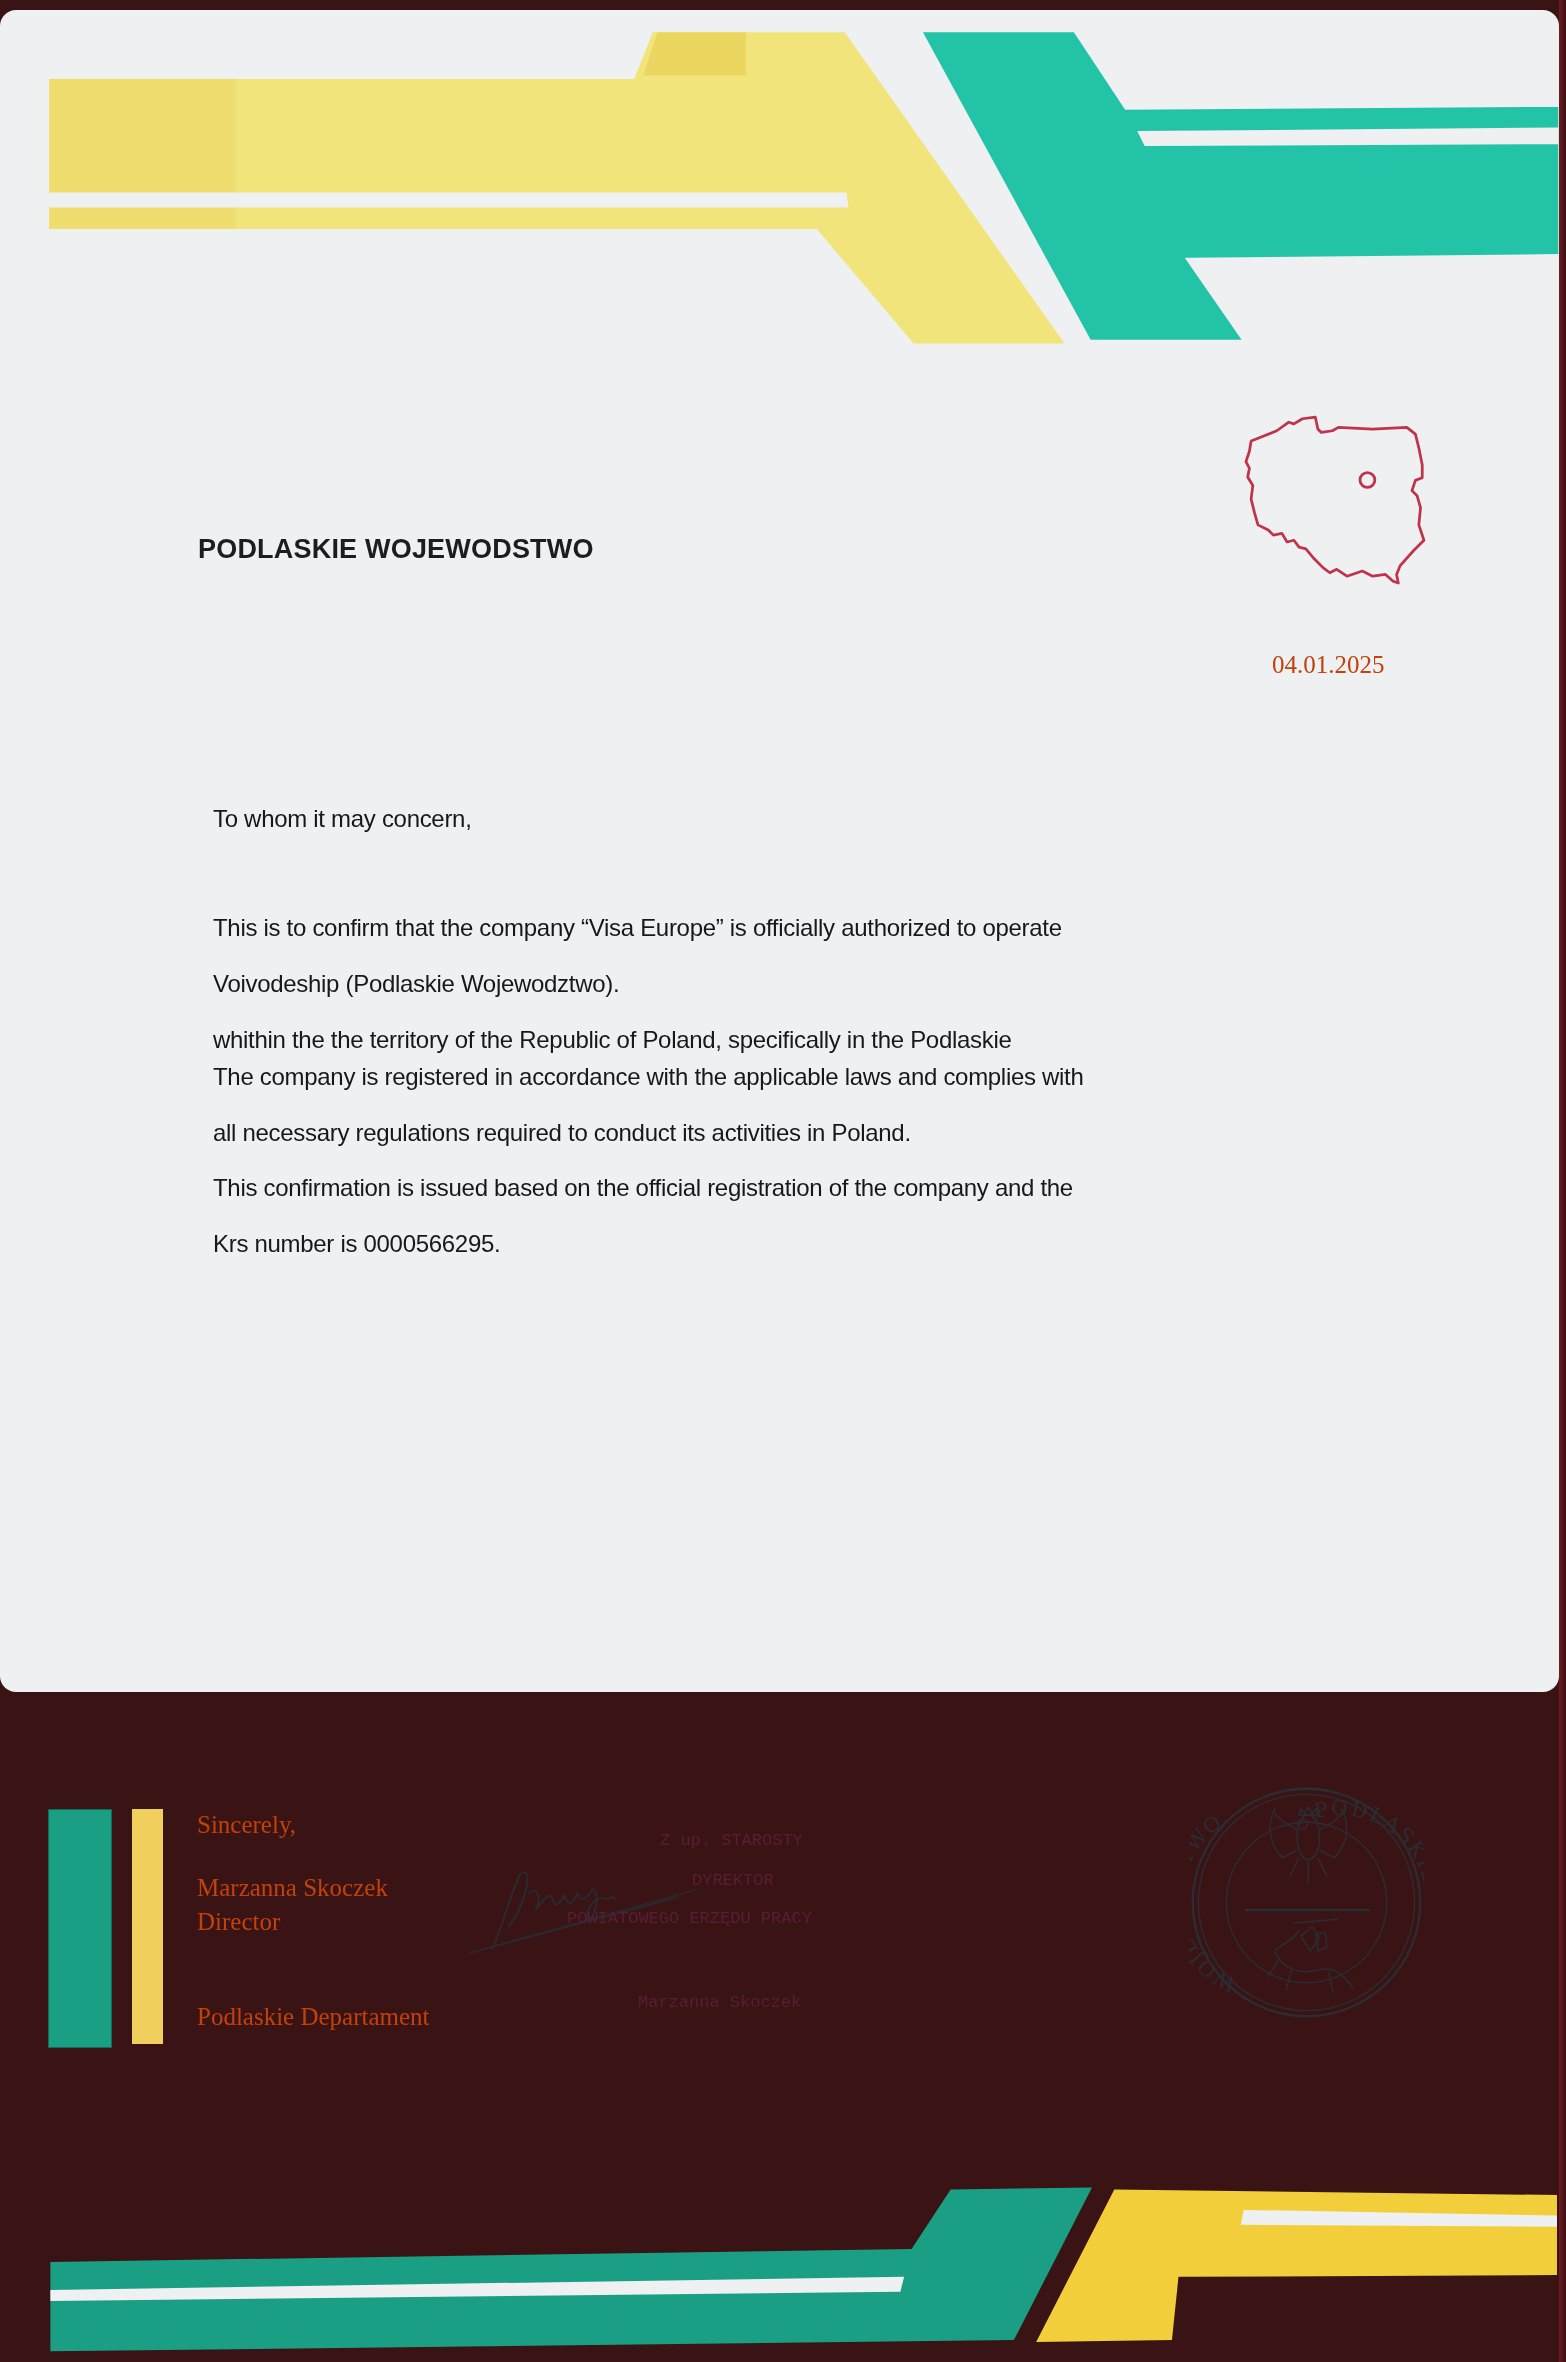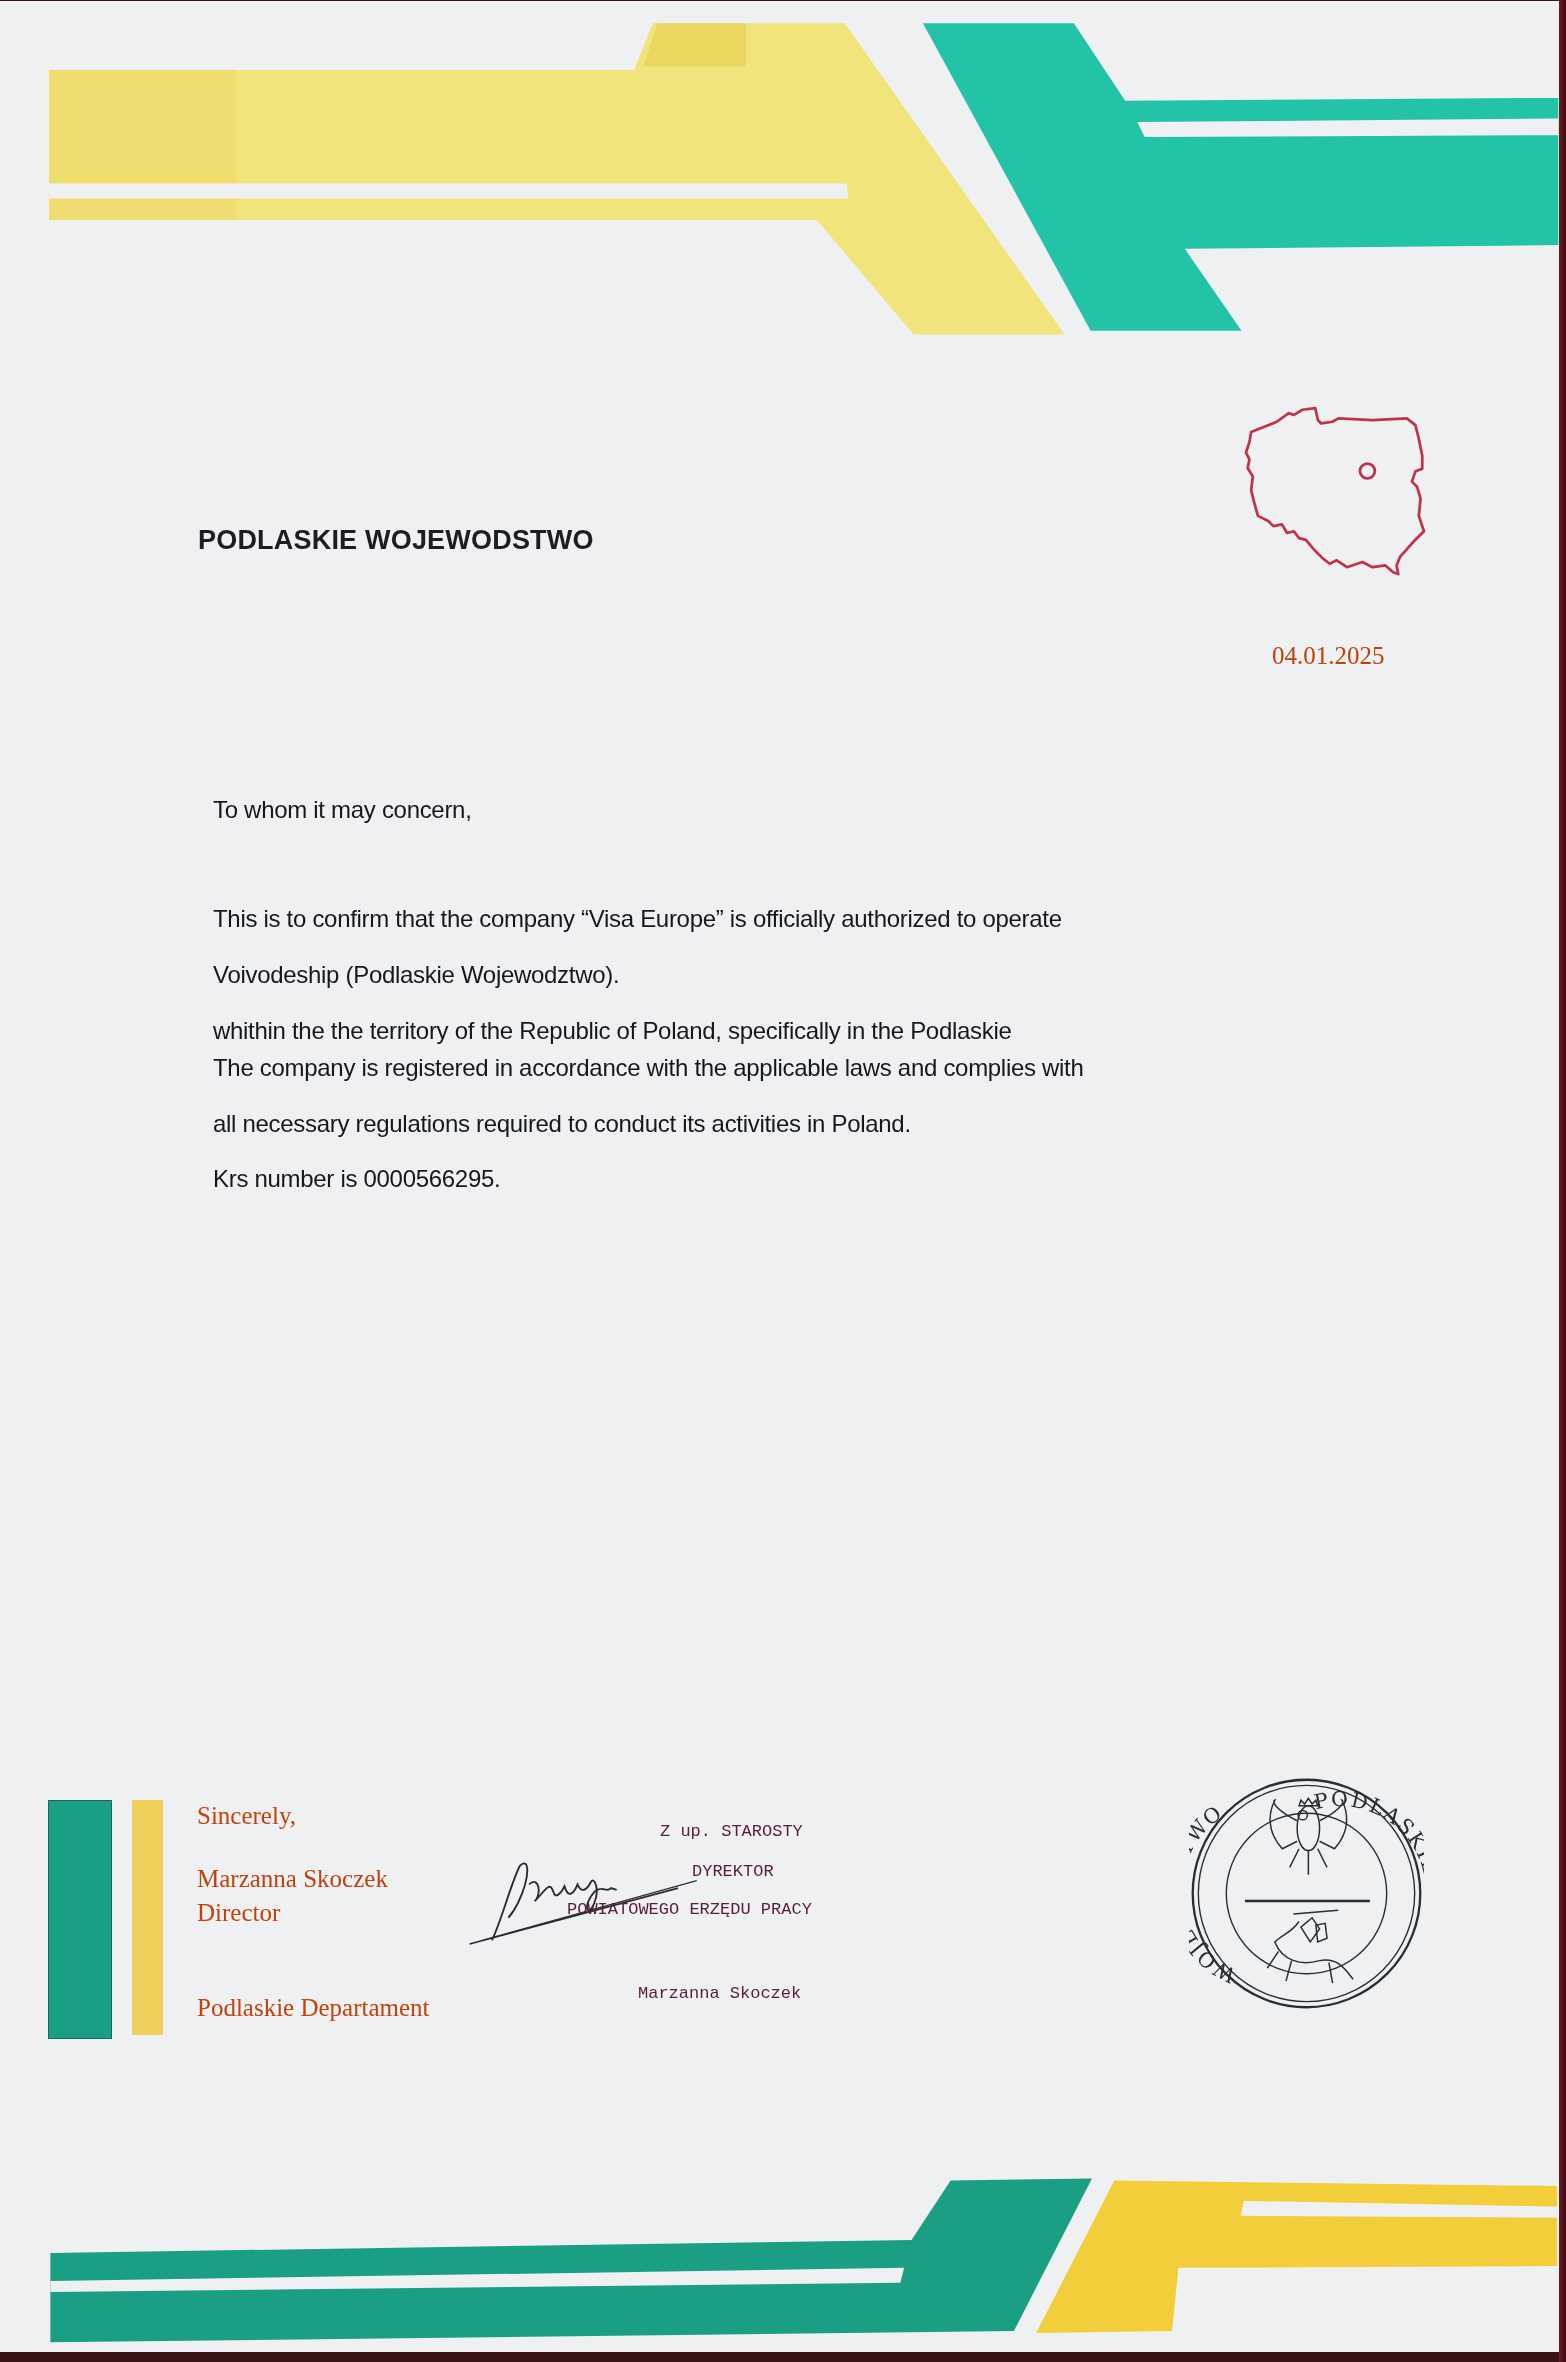--- a/index.html
+++ b/index.html
@@ -2,22 +2,23 @@
 <html style="font-size:15px"><head>
 <meta charset="utf-8">
 <style>
   html, body { margin: 0; padding: 0; }
   body {
     width: 1566px; height: 2362px; position: relative; overflow: hidden;
     background: #3a1414;
     font-family: "Liberation Sans", sans-serif;
   }
   .paper {
-    position: absolute; left: 0; top: 1px; width: 1559px; height: 2351px;
+    position: absolute; left: 0; top: 10px; width: 1559px; height: 1682px;
     background: #eef0f1;
+    border-radius: 16px;
   }
   .edge-right {
     position: absolute; right: 0; top: 0; width: 7.5px; height: 2362px;
     background: linear-gradient(90deg, #6e1c22, #3a0e12);
   }
   .abs { position: absolute; }
   svg.deco { position: absolute; left: 0; top: 0; }
   .hdr {
     position: absolute; left: 198px; color: #1b1d22;
     font-family: "Liberation Sans", sans-serif; font-weight: 700;
@@ -80,20 +81,21 @@
     <p>Voivodeship (Podlaskie Wojewodztwo).</p>
     <p>whithin the the territory of the Republic of Poland, specifically in the Podlaskie</p>
   </div>
 
   <div class="body-text" style="top:1031px">
     <p>The company is registered in accordance with the applicable laws and complies with</p>
     <p>all necessary regulations required to conduct its activities in Poland.</p>
   </div>
 
   <div class="body-text" style="top:1142px">
+    <p>This confirmation is issued based on the official registration of the company and the</p>
     <p>Krs number is 0000566295.</p>
   </div>
 
   <div class="bar" style="left:48px;top:1799px;width:62px;height:237px;background:#1a9f84;border:0.9px solid #116b59;"></div>
   <div class="bar" style="left:132px;top:1799px;width:31px;height:235px;background:#f1cf5c;"></div>
 
   <div class="serif-line" style="top:1801px">Sincerely,</div>
   <div class="serif-line" style="top:1864px">Marzanna Skoczek</div>
   <div class="serif-line" style="top:1898px">Director</div>
   <div class="serif-line" style="top:1993px">Podlaskie Departament</div>

